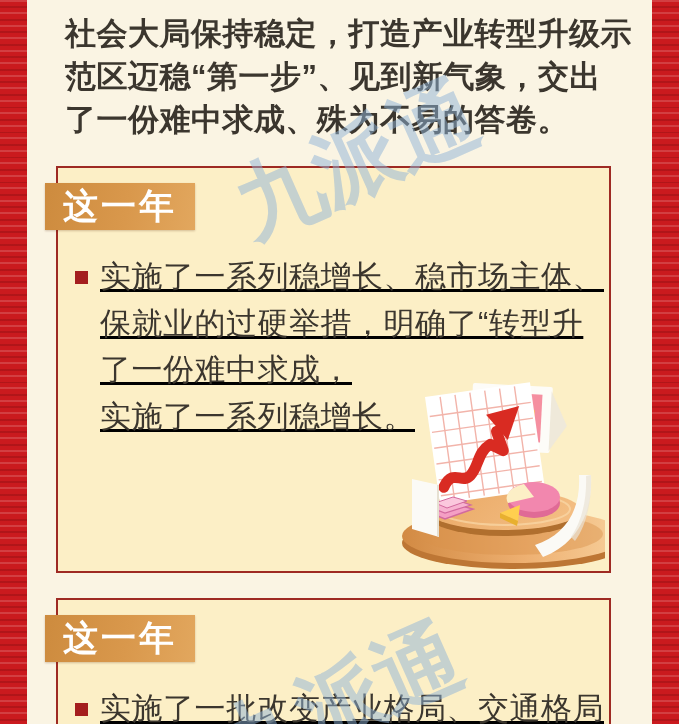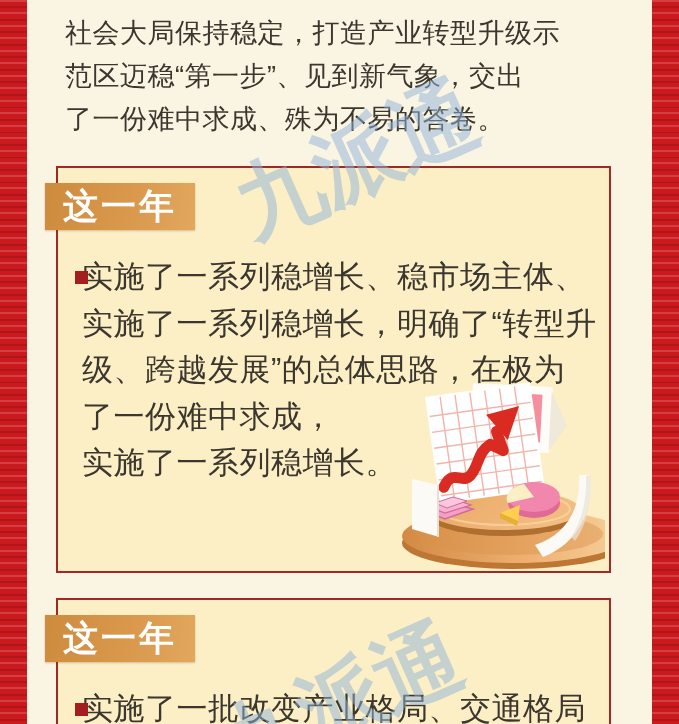--- a/index.html
+++ b/index.html
@@ -29,22 +29,22 @@
         rgba(0,0,0,0) 1.5px 6.5px,
         rgba(60,0,0,0.18) 6.5px 8px,
         rgba(0,0,0,0) 8px 12.5px),
       var(--edge-red);
   }
   .edge.left{left:0;}
   .edge.right{right:0;}
   .content{position:relative;margin:0 27px;z-index:1;}
   .intro{
     padding:12px 24px 0 38px;
-    font-size:27px;line-height:43px;color:var(--text-color);
-    letter-spacing:0.5px;font-weight:400;
+    font-size:31px;line-height:43px;color:var(--text-color);
+    letter-spacing:0.5px;font-weight:700;
   }
   .intro .line{white-space:nowrap;}
   .card{
     position:relative;
     margin:25px 41px 0 29px;
     background:var(--card-bg);
     border:2px solid var(--card-border);
   }
   .card-1{height:403px;}
   .card-2{height:210px;}
@@ -53,21 +53,22 @@
     width:150px;height:47px;
     background:linear-gradient(100deg,var(--badge-gold-dark) 0%,var(--badge-gold) 55%,var(--badge-gold-light) 100%);
     color:#ffffff;
     font-family:"Liberation Serif","DejaVu Serif",serif;
     font-weight:bold;font-size:35px;line-height:47px;
     text-align:center;letter-spacing:3px;
     box-shadow:0 1px 2px rgba(90,40,0,0.25);
   }
   .bullet-item{
     position:relative;
-    padding:86px 10px 0 24px;
+    padding:86px 10px 0 42px;
+    text-decoration:underline;
   }
   .bullet-item .sq{
     position:absolute;left:17px;top:103px;
     width:13px;height:13px;background:var(--bullet-red);
   }
   .b-line{
     font-size:31px;line-height:46.5px;color:var(--text-color);
     letter-spacing:0.5px;white-space:nowrap;font-weight:500;
   }
   .illu{
@@ -103,22 +104,21 @@
       <div class="line">社会大局保持稳定，打造产业转型升级示</div>
       <div class="line">范区迈稳“第一步”、见到新气象，交出</div>
       <div class="line">了一份难中求成、殊为不易的答卷。</div>
     </div>
 
     <section class="card card-1">
       <div class="badge">这一年</div>
       <div class="bullet-item">
         <span class="sq"></span>
         <div class="b-line">实施了一系列稳增长、稳市场主体、</div>
-        <div class="b-line">实施了一系列稳增长，明确了“转型升</div>
-        <div class="b-line">级、跨越发展”的总体思路，在极为</div>
+        <div class="b-line">保就业的过硬举措，明确了“转型升</div>
         <div class="b-line">了一份难中求成，</div>
         <div class="b-line">实施了一系列稳增长。</div>
       </div>
 
       <svg class="illu" viewBox="0 0 220 190" xmlns="http://www.w3.org/2000/svg">
         <defs>
           <linearGradient id="gBase" x1="0" y1="0" x2="1" y2="0">
             <stop offset="0" stop-color="#d28a43"></stop>
             <stop offset="0.55" stop-color="#eeb071"></stop>
             <stop offset="1" stop-color="#f7d09c"></stop>

